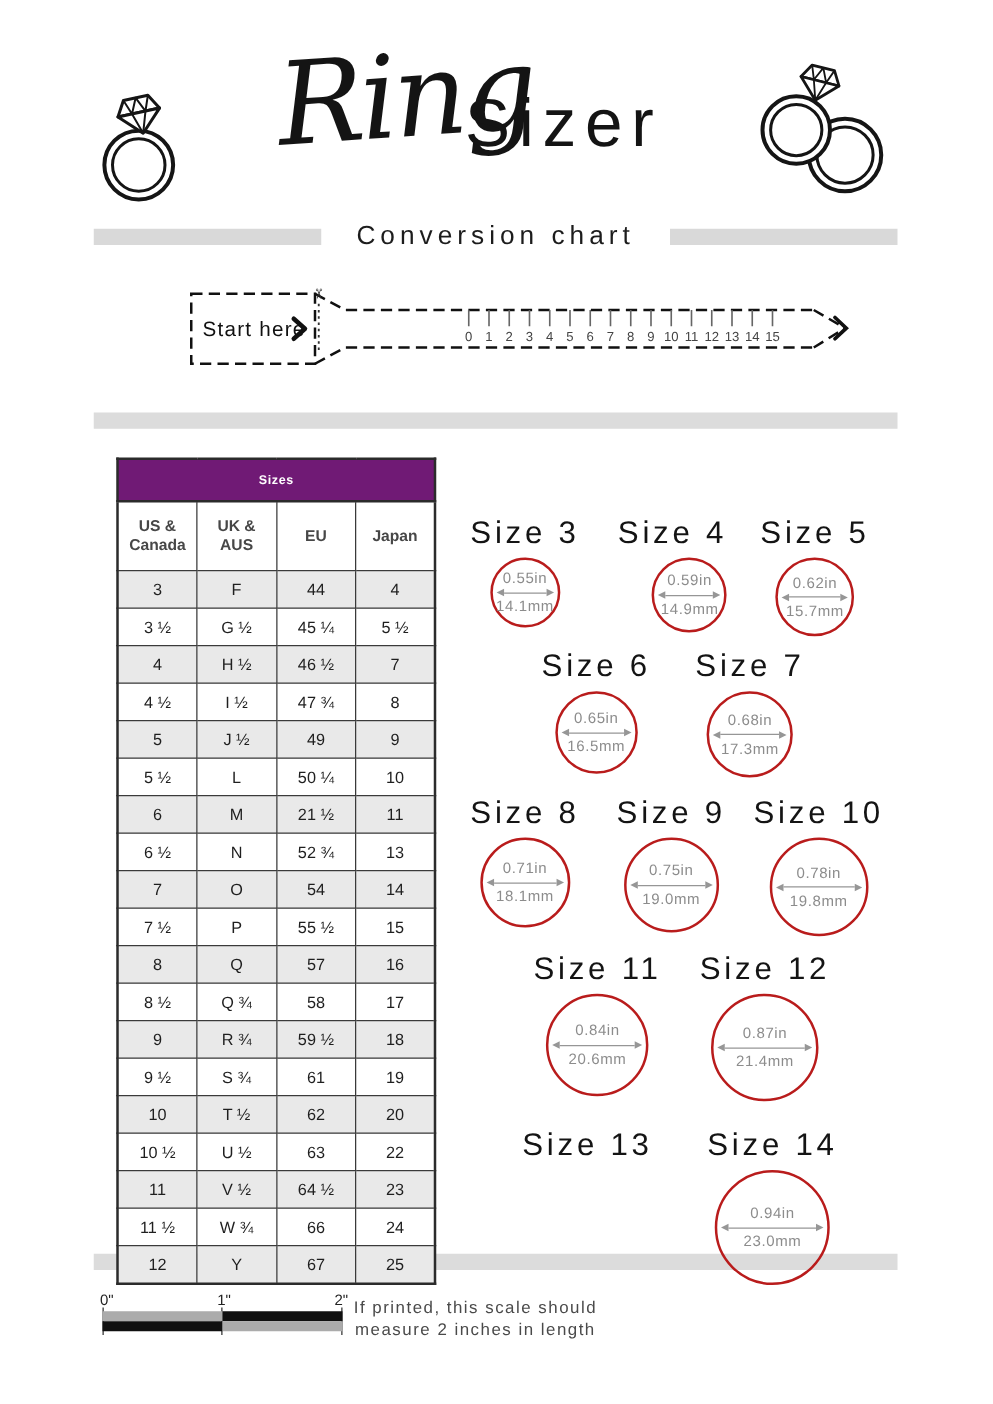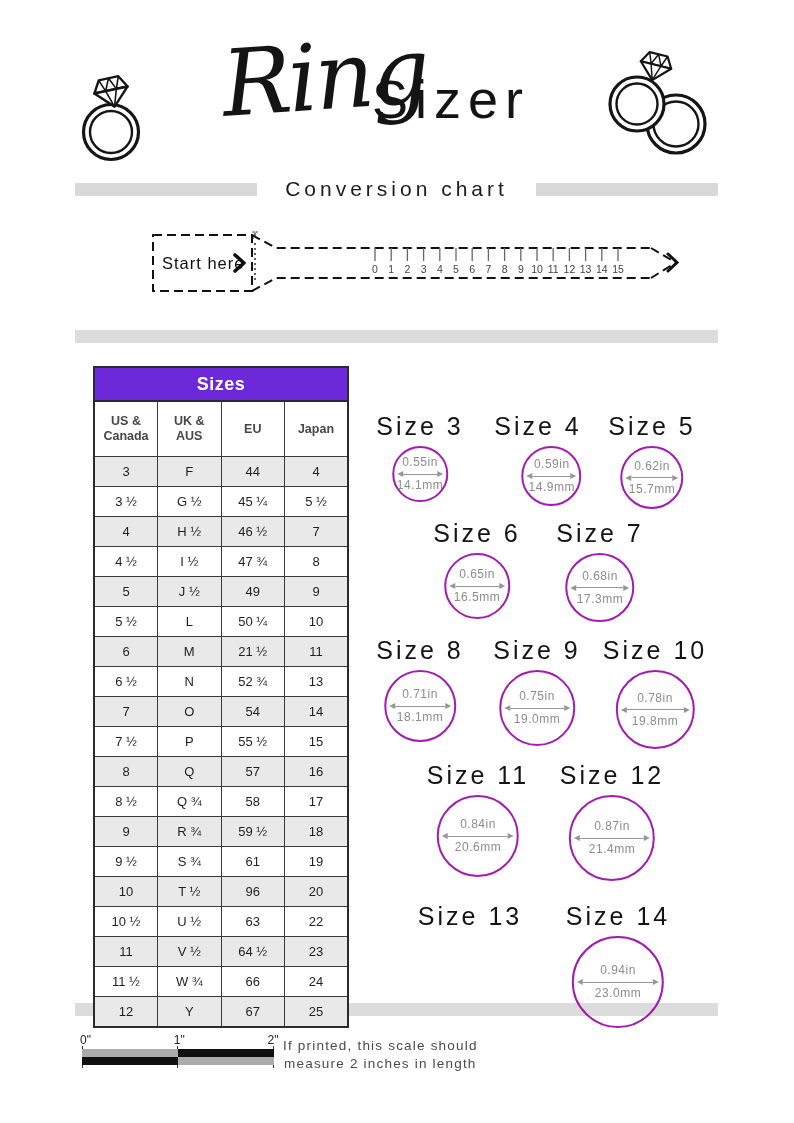--- a/index.html
+++ b/index.html
@@ -23,34 +23,34 @@
   .divider{position:absolute;left:75px;width:643px;height:13px;background:#dcdcdc;}
   .divider.top{top:330px;} .divider.bottom{top:1003px;}
 
   
   .sizer-svg{position:absolute;left:145px;top:222px;}
 
   
   .size-table{position:absolute;left:93px;top:366px;width:256px;border-collapse:collapse;
               table-layout:fixed;}
   .size-table th,.size-table td{border:1px solid #3a3a3a;text-align:center;vertical-align:middle;}
-  .size-table .t-title{background:#6d28d9;color:#ffffff;font-size:18px;font-weight:bold;
+  .size-table .t-title{background:#701a75;color:#ffffff;font-size:10px;font-weight:bold;
                        height:30px;letter-spacing:.5px;border:2px solid #2b2b2b;}
   .size-table .t-col{background:#ffffff;color:#474747;font-size:12.5px;font-weight:bold;
                      height:50px;padding:2px 6px;line-height:15px;}
   .size-table td{height:27px;font-size:13px;color:#1f1f1f;background:#ffffff;}
   .size-table tr.alt td{background:#e9e9e9;}
   .size-table{border:2px solid #2b2b2b;}
 
   
   .circle-group{position:absolute;transform:translateX(-50%);display:flex;
                 flex-direction:column;align-items:center;}
   .circle-title{font-size:25px;letter-spacing:3px;color:#141414;white-space:nowrap;
                 margin-bottom:7px;line-height:26px;margin-top:45px;}
-  .ring-circle{border:2px solid #a21caf;border-radius:50%;display:flex;flex-direction:column;
+  .ring-circle{border:2px solid #b91c1c;border-radius:50%;display:flex;flex-direction:column;
                align-items:center;justify-content:center;box-sizing:border-box;}
   .dim-in,.dim-mm{font-size:12px;color:#8c8c8c;letter-spacing:.5px;line-height:13px;}
   .dim-arrow{display:flex;align-items:center;align-self:stretch;margin:2px 3px;}
   .dim-arrow .line{flex:1;height:1px;background:#969696;}
   .dim-arrow .ah{width:0;height:0;border-top:3px solid transparent;border-bottom:3px solid transparent;}
   .dim-arrow .ah.l{border-right:6px solid #969696;}
   .dim-arrow .ah.r{border-left:6px solid #969696;}
 
   
   .scale-wrap{position:absolute;left:82px;top:1033px;width:192px;height:36px;}
@@ -251,21 +251,21 @@
         </tr>
         <tr>
           <td>9 ½</td>
           <td>S ¾</td>
           <td>61</td>
           <td>19</td>
         </tr>
         <tr class="alt">
           <td>10</td>
           <td>T ½</td>
-          <td>96</td>
+          <td>62</td>
           <td>20</td>
         </tr>
         <tr>
           <td>10 ½</td>
           <td>U ½</td>
           <td>63</td>
           <td>22</td>
         </tr>
         <tr class="alt">
           <td>11</td>

